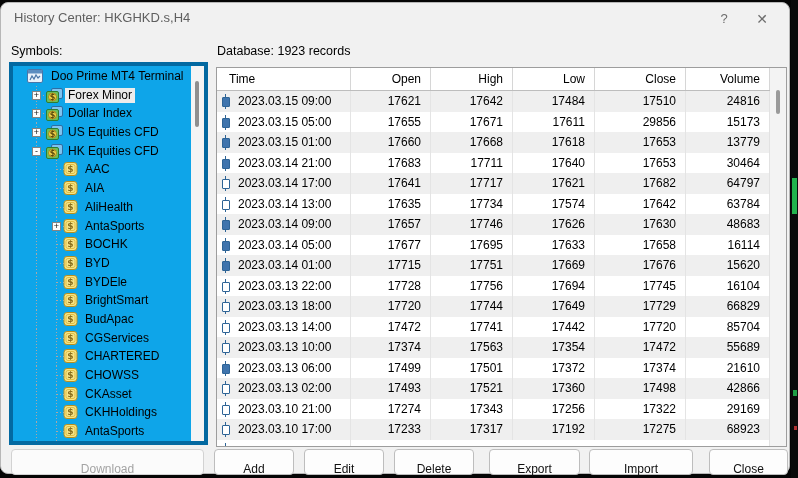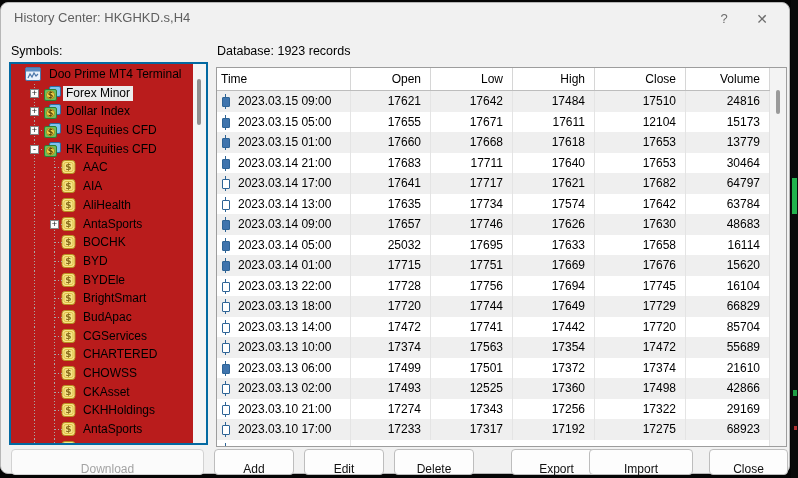--- a/index.html
+++ b/index.html
@@ -12,22 +12,22 @@
   .title{position:absolute;left:13px;top:7px;font-size:13px;color:#5f5f5f;}
   .tb-btn{position:absolute;top:5px;width:26px;height:22px;text-align:center;line-height:22px;
           font-size:13px;color:#6d6d6d;cursor:default;}
   .tb-help{right:52px;}
   .tb-close{right:14px;font-size:14px;}
   
   .label{position:absolute;font-size:12.5px;color:#000;}
   .symbols-label{left:10px;top:41px;}
   .db-label{left:216px;top:41px;text-align:right;}
   
-  .tree-box{position:absolute;left:8px;top:59px;width:199px;height:383px;background:#b91c1c;
-            border:2px solid #0369a1;box-sizing:border-box;overflow:hidden;}
+  .tree-box{position:absolute;left:8px;top:59px;width:199px;height:383px;background:#0ea5e9;
+            border:4px solid #0369a1;box-sizing:border-box;overflow:hidden;}
   .tree{position:absolute;left:0;top:1px;right:13px;bottom:0;overflow:hidden;}
   .ti{position:relative;height:18.7px;font-size:12px;color:#000;background-repeat:no-repeat;}
   .ti .lbl{position:absolute;top:2px;white-space:nowrap;padding:0 3px;line-height:15px;}
   .ti .icon{position:absolute;top:2px;}
   .ti.l0 .icon{left:14px;} .ti.l0 .lbl{left:35px;}
   .ti.l1 .icon{left:32px;} .ti.l1 .lbl{left:52px;}
   .ti.l2 .icon{left:50px;} .ti.l2 .lbl{left:69px;}
   .ti.sel .lbl{background:#ececec;}
   .ti.l1{background-image:repeating-linear-gradient(to bottom,#a8a8a8 0 1px,transparent 1px 3px);
          background-size:1px 100%;background-position:23px 0;}
@@ -48,39 +48,39 @@
   .thead{position:absolute;left:0;top:0;height:23px;width:553px;display:flex;background:#fff;
          border-bottom:1px solid #bdbdbd;box-sizing:border-box;z-index:2;}
   .thead .hc{font-size:12px;color:#000;line-height:22px;border-right:1px solid #d6d6d6;box-sizing:border-box;}
   .tbody{position:absolute;left:0;top:23px;width:553px;height:356px;overflow:hidden;}
   .trow{display:flex;height:20.5px;box-sizing:border-box;}
   .trow:nth-child(odd){background:#efefef;}
   .cell{font-size:12px;color:#000;line-height:20.5px;border-right:1px solid #e4e4e4;box-sizing:border-box;white-space:nowrap;}
   .c0{width:134px;text-align:left;position:relative;}
   .c1{width:80px;} .c2{width:82px;} .c3{width:82px;} .c4{width:91px;} .c5{width:84px;}
   .num{text-align:right;padding-right:9px;}
-  .thead .c0{padding-left:4px;}
+  .thead .c0{padding-left:12px;}
   .c0 .t{position:absolute;left:21px;top:0;}
   .candle{position:absolute;left:4px;top:3px;width:9px;height:15px;}
   .candle .wick{position:absolute;left:4px;top:0;width:1px;height:15px;background:#2e6496;}
   .candle .bodyc{position:absolute;left:1px;top:3px;width:6px;height:8px;border:1px solid #2e6496;border-radius:1px;}
   .candle.bear .bodyc{background:#3f74ad;}
   .candle.bull .bodyc{background:#fff;}
   .table-scroll{position:absolute;top:0;right:0;width:16px;height:100%;background:#f3f3f3;border-left:1px solid #e2e2e2;}
   .table-scroll .thumb{position:absolute;left:6px;top:22px;width:4px;height:24px;background:#9a9a9a;border-radius:2px;}
   
   .btn{position:absolute;height:22px;background:#fdfdfd;border:1px solid #bdbdbd;border-radius:4px;
        font-family:"Liberation Sans","DejaVu Sans",sans-serif;font-size:12px;color:#111;box-sizing:border-box;padding:12px;}
   .download{left:10px;top:446px;width:193px;color:#a3a3a3;background:#fbfbfb;border-color:#d2d2d2;}
   .footer{position:absolute;left:213px;top:446px;width:575px;height:22px;}
   .footer .btn{top:0;}
   .footer .btn:nth-child(1){left:0;width:80px;}
   .footer .btn:nth-child(2){left:90px;width:80px;}
   .footer .btn:nth-child(3){left:180px;width:80px;}
-  .footer .btn:nth-child(4){left:275px;width:91px;margin-left:22px;}
+  .footer .btn:nth-child(4){left:275px;width:91px;}
   .footer .btn:nth-child(5){left:375px;width:104px;}
   .footer .btn:nth-child(6){left:495px;width:79px;}
   
   .edge-strip{position:absolute;right:0;top:0;width:7px;height:478px;background:#0a0a0a;}
   .edge-strip .g1{position:absolute;right:1px;top:178px;width:5px;height:36px;background:#22b24c;}
   .edge-strip .g2{position:absolute;right:1px;top:390px;width:4px;height:6px;background:#1e9e44;}
   .edge-strip .r1{position:absolute;right:1px;top:426px;width:3px;height:4px;background:#b03030;}
 </style>
 </head>
 <body>
@@ -279,22 +279,22 @@
         </div>
       <div class="tree-scroll">
         <div class="thumb"></div>
       </div>
     </div>
 
     <div class="table-box">
       <div class="thead" id="thead">
           <div class="hc c0">Time</div>
           <div class="hc c1 num">Open</div>
+          <div class="hc c2 num">High</div>
           <div class="hc c3 num">Low</div>
-          <div class="hc c2 num">High</div>
           <div class="hc c4 num">Close</div>
           <div class="hc c5 num">Volume</div>
         </div>
       <div class="tbody" id="tbody">
           <div class="trow">
             <div class="cell c0">
               <span class="candle bear">
                 <span class="wick"></span>
                 <span class="bodyc"></span>
               </span>
@@ -310,21 +310,21 @@
             <div class="cell c0">
               <span class="candle bear">
                 <span class="wick"></span>
                 <span class="bodyc"></span>
               </span>
               <span class="t">2023.03.15 05:00</span>
             </div>
             <div class="cell num c1">17655</div>
             <div class="cell num c2">17671</div>
             <div class="cell num c3">17611</div>
-            <div class="cell num c4">12104</div>
+            <div class="cell num c4">29856</div>
             <div class="cell num c5">15173</div>
           </div>
           <div class="trow">
             <div class="cell c0">
               <span class="candle bear">
                 <span class="wick"></span>
                 <span class="bodyc"></span>
               </span>
               <span class="t">2023.03.15 01:00</span>
             </div>
@@ -391,21 +391,21 @@
             <div class="cell num c5">48683</div>
           </div>
           <div class="trow">
             <div class="cell c0">
               <span class="candle bear">
                 <span class="wick"></span>
                 <span class="bodyc"></span>
               </span>
               <span class="t">2023.03.14 05:00</span>
             </div>
-            <div class="cell num c1">25032</div>
+            <div class="cell num c1">17677</div>
             <div class="cell num c2">17695</div>
             <div class="cell num c3">17633</div>
             <div class="cell num c4">17658</div>
             <div class="cell num c5">16114</div>
           </div>
           <div class="trow">
             <div class="cell c0">
               <span class="candle bear">
                 <span class="wick"></span>
                 <span class="bodyc"></span>
@@ -490,21 +490,21 @@
           </div>
           <div class="trow">
             <div class="cell c0">
               <span class="candle bull">
                 <span class="wick"></span>
                 <span class="bodyc"></span>
               </span>
               <span class="t">2023.03.13 02:00</span>
             </div>
             <div class="cell num c1">17493</div>
-            <div class="cell num c2">12525</div>
+            <div class="cell num c2">17521</div>
             <div class="cell num c3">17360</div>
             <div class="cell num c4">17498</div>
             <div class="cell num c5">42866</div>
           </div>
           <div class="trow">
             <div class="cell c0">
               <span class="candle bull">
                 <span class="wick"></span>
                 <span class="bodyc"></span>
               </span>

